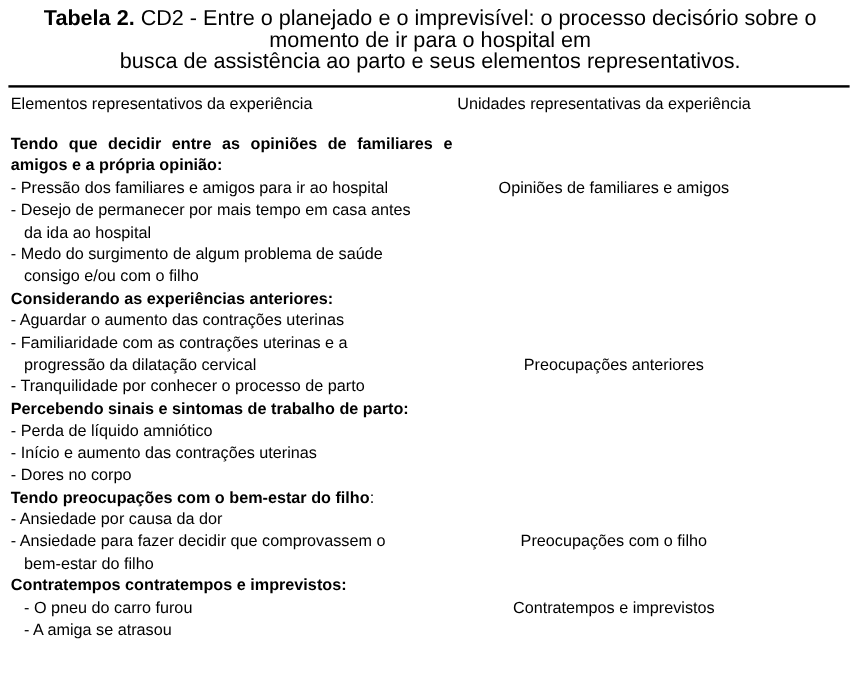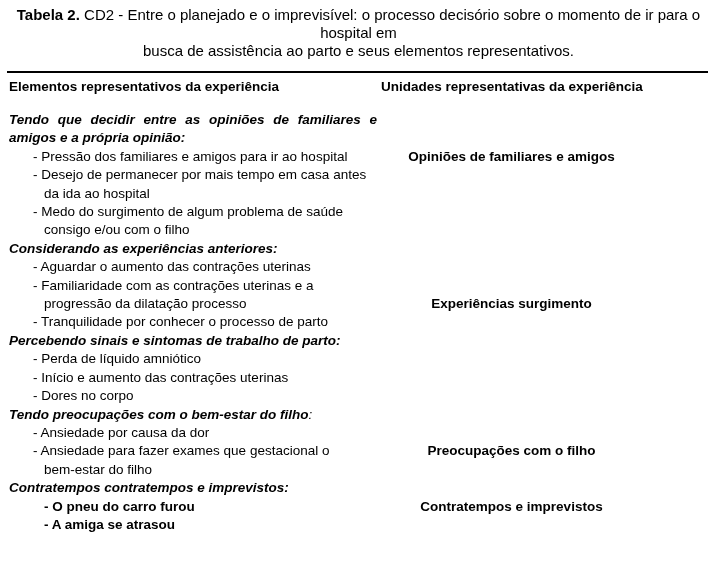--- a/index.html
+++ b/index.html
@@ -7,48 +7,48 @@
   body {
     background:#ffffff;
     color:#000000;
     font-family:"Liberation Sans", sans-serif;
     font-size:13.5px;
     overflow:hidden;
   }
   .title {
     margin:6px 12px 0;
     text-align:center;
-    font-size:15px;
+    font-size:18px;
     line-height:18px;
     white-space:pre-line;
   }
   .bold { font-weight:bold; }
   .rule {
     border-top:2px solid #000000;
     margin-left:7px;
     margin-right:9px;
     height:0;
   }
   .rule-top { margin-top:11px; }
   .header-row {
     display:flex;
     margin-top:5px;
     line-height:18px;
-    font-weight:bold;
+    font-weight:normal;
   }
   .cell-left { width:377px; padding-left:9px; }
   .cell-right { flex:1; padding-left:4px; }
   .content { margin-top:15px; line-height:18.4px; }
   .group { display:flex; }
   .group .cell-right { padding-right:75px; text-align:center; }
-  .unit { white-space:nowrap;font-weight:bold; }
-  .heading { font-weight:bold; text-align:justify;font-style:italic; }
+  .unit { white-space:nowrap; }
+  .heading { font-weight:bold; text-align:justify; }
   .heading .nb { font-weight:normal; }
-  .item { white-space:pre-line; padding-left:11px; text-indent:-11px;margin-left:24px; }
-  .g5 .item { padding-left:22px;font-weight:bold; }
+  .item { white-space:pre-line; padding-left:11px; text-indent:-11px; }
+  .g5 .item { padding-left:22px; }
   .g1 .unit { margin-top:36.8px; }
   .g2 .unit { margin-top:55.2px; }
   .g3 .unit { margin-top:0; }
   .g4 .unit { margin-top:36.8px; }
   .g5 .unit { margin-top:18.4px; }
 </style>
 </head>
 <body>
 
 <div class="page">
@@ -77,42 +77,42 @@
       <div class="cell-right">
         <div class="unit">Opiniões de familiares e amigos</div>
       </div>
     </div>
 
     <div class="group g2">
       <div class="cell-left">
         <div class="heading">Considerando as experiências anteriores:</div>
         <div class="item">- Aguardar o aumento das contrações uterinas</div>
         <div class="item">- Familiaridade com as contrações uterinas e a
-progressão da dilatação processo</div>
+progressão da dilatação cervical</div>
         <div class="item">- Tranquilidade por conhecer o processo de parto</div>
       </div>
       <div class="cell-right">
-        <div class="unit">Experiências surgimento</div>
+        <div class="unit">Preocupações anteriores</div>
       </div>
     </div>
 
     <div class="group g3">
       <div class="cell-left">
         <div class="heading">Percebendo sinais e sintomas de trabalho de parto:</div>
         <div class="item">- Perda de líquido amniótico</div>
         <div class="item">- Início e aumento das contrações uterinas</div>
         <div class="item">- Dores no corpo</div>
       </div>
     </div>
 
     <div class="group g4">
       <div class="cell-left">
         <div class="heading"><span>Tendo preocupações com o bem-estar do filho</span><span class="nb">:</span></div>
         <div class="item">- Ansiedade por causa da dor</div>
-        <div class="item">- Ansiedade para fazer exames que gestacional o
+        <div class="item">- Ansiedade para fazer decidir que comprovassem o
 bem-estar do filho</div>
       </div>
       <div class="cell-right">
         <div class="unit">Preocupações com o filho</div>
       </div>
     </div>
 
     <div class="group g5">
       <div class="cell-left">
         <div class="heading">Contratempos contratempos e imprevistos:</div>

